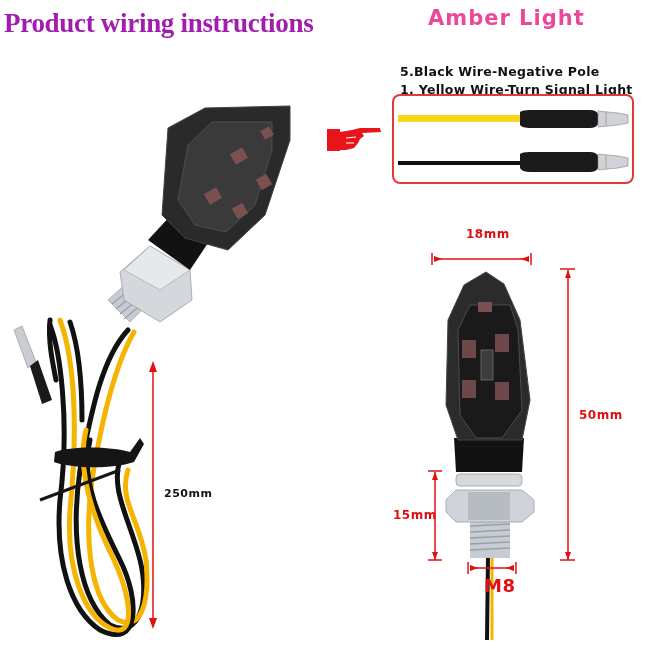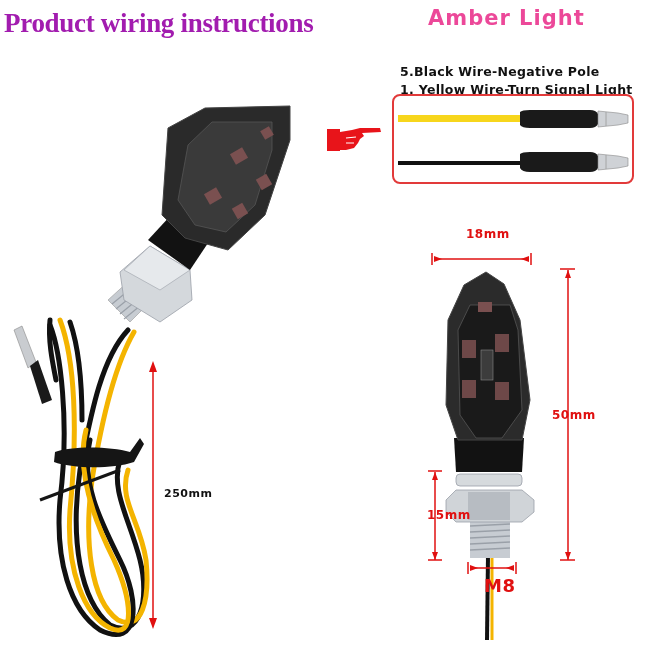--- a/index.html
+++ b/index.html
@@ -143,15 +143,15 @@
     <path d="M529 256 L521 259 L529 262 Z"></path>
     <path d="M565 278 L568 270 L571 278 Z"></path>
     <path d="M565 552 L568 560 L571 552 Z"></path>
     <path d="M432 480 L435 472 L438 480 Z"></path>
     <path d="M432 552 L435 560 L438 552 Z"></path>
     <path d="M470 565 L478 568 L470 571 Z"></path>
     <path d="M514 565 L506 568 L514 571 Z"></path>
   </g>
 </svg>
 <div class="abs dim-label" style="left:466px;top:227px;">18mm</div>
-<div class="abs dim-label" style="left:552px;top:408px;">50mm</div>
-<div class="abs dim-label" style="left:393px;top:508px;margin-left:34px;">15mm</div>
+<div class="abs dim-label" style="left:579px;top:408px;">50mm</div>
+<div class="abs dim-label" style="left:393px;top:508px;">15mm</div>
 <div class="abs dim-label" style="left:484px;top:575px;font-size:18px;">M8</div>
 
 </body></html>

